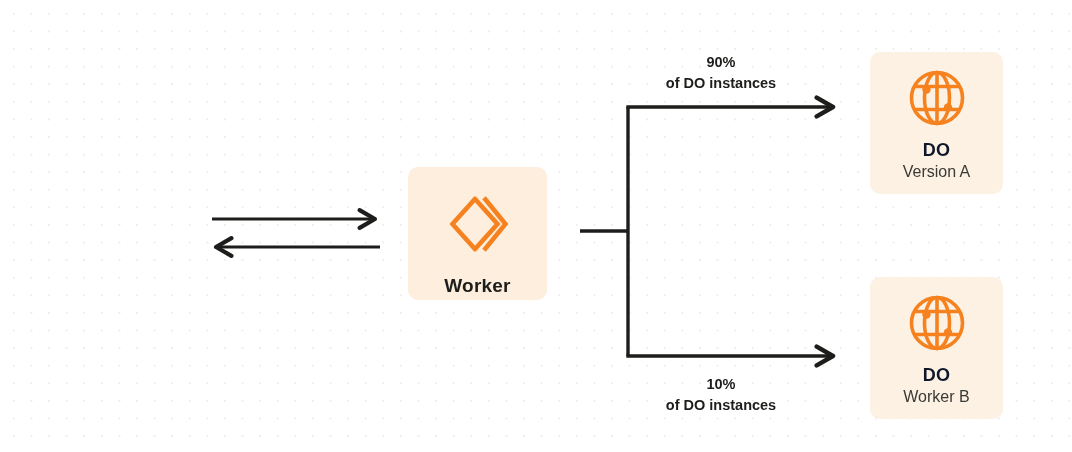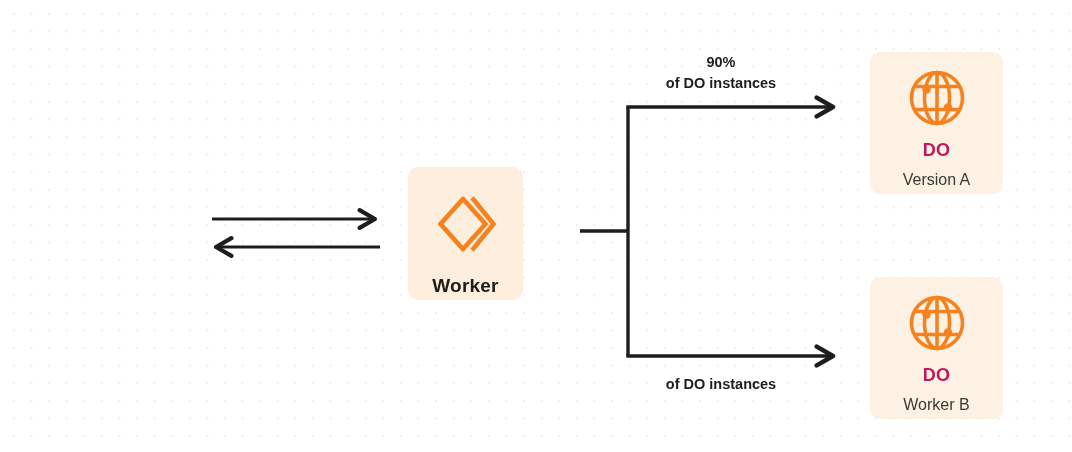--- a/index.html
+++ b/index.html
@@ -44,21 +44,21 @@
     font-size: 19px;
     font-weight: bold;
     color: #1d1d1b;
     letter-spacing: 0.2px;
   }
 
   
   #worker-node {
     left: 408px;
     top: 167px;
-    width: 115px;
+    width: 139px;
     height: 133px;
     background: #fdeedd;
     justify-content: flex-start;
     padding-top: 28px;
   }
   #worker-node .node-title {
     font-size: 19px;
     font-weight: bold;
     color: #1d1d1b;
     margin-top: 22px;
@@ -73,28 +73,28 @@
     background: #fdf1e3;
     justify-content: flex-start;
     padding-top: 16px;
   }
   #do-a-node { top: 52px; }
   #do-b-node { top: 277px; }
 
   .do-node .node-title {
     font-size: 18px;
     font-weight: bold;
-    color: #be185d;
+    color: #0f172a;
     margin-top: 12px;
     letter-spacing: 0.3px;
   }
   .do-node .node-sub {
     font-size: 16px;
     color: #3a3a36;
-    margin-top: 10px;
+    margin-top: 2px;
   }
 
   .icon-wrap { line-height: 0; }
 
   
   #connectors {
     position: absolute;
     left: 0; top: 0;
     width: 1072px;
     height: 452px;
@@ -147,20 +147,21 @@
       <path d="M 626.3 356 L 832 356" fill="none" stroke="#1d1d1b" stroke-width="3.4" marker-end="url(#arrow-r)"></path>
     </g>
   </svg>
 
   <div class="edge-label" id="label-top">
     <div>90%</div>
     <div>of DO instances</div>
   </div>
 
   <div class="edge-label" id="label-bottom">
+    <div>10%</div>
     <div>of DO instances</div>
   </div>
 
 
   <div class="node" id="worker-node">
     <span class="icon-wrap">
       <svg width="60" height="58" viewBox="0 0 60 58" xmlns="http://www.w3.org/2000/svg">
 
         <path d="M 26.5 4.5 L 4.5 29 L 26.5 53.5" fill="none" stroke="#f6821f" stroke-width="4.6" stroke-linecap="square" stroke-linejoin="miter"></path>
 

